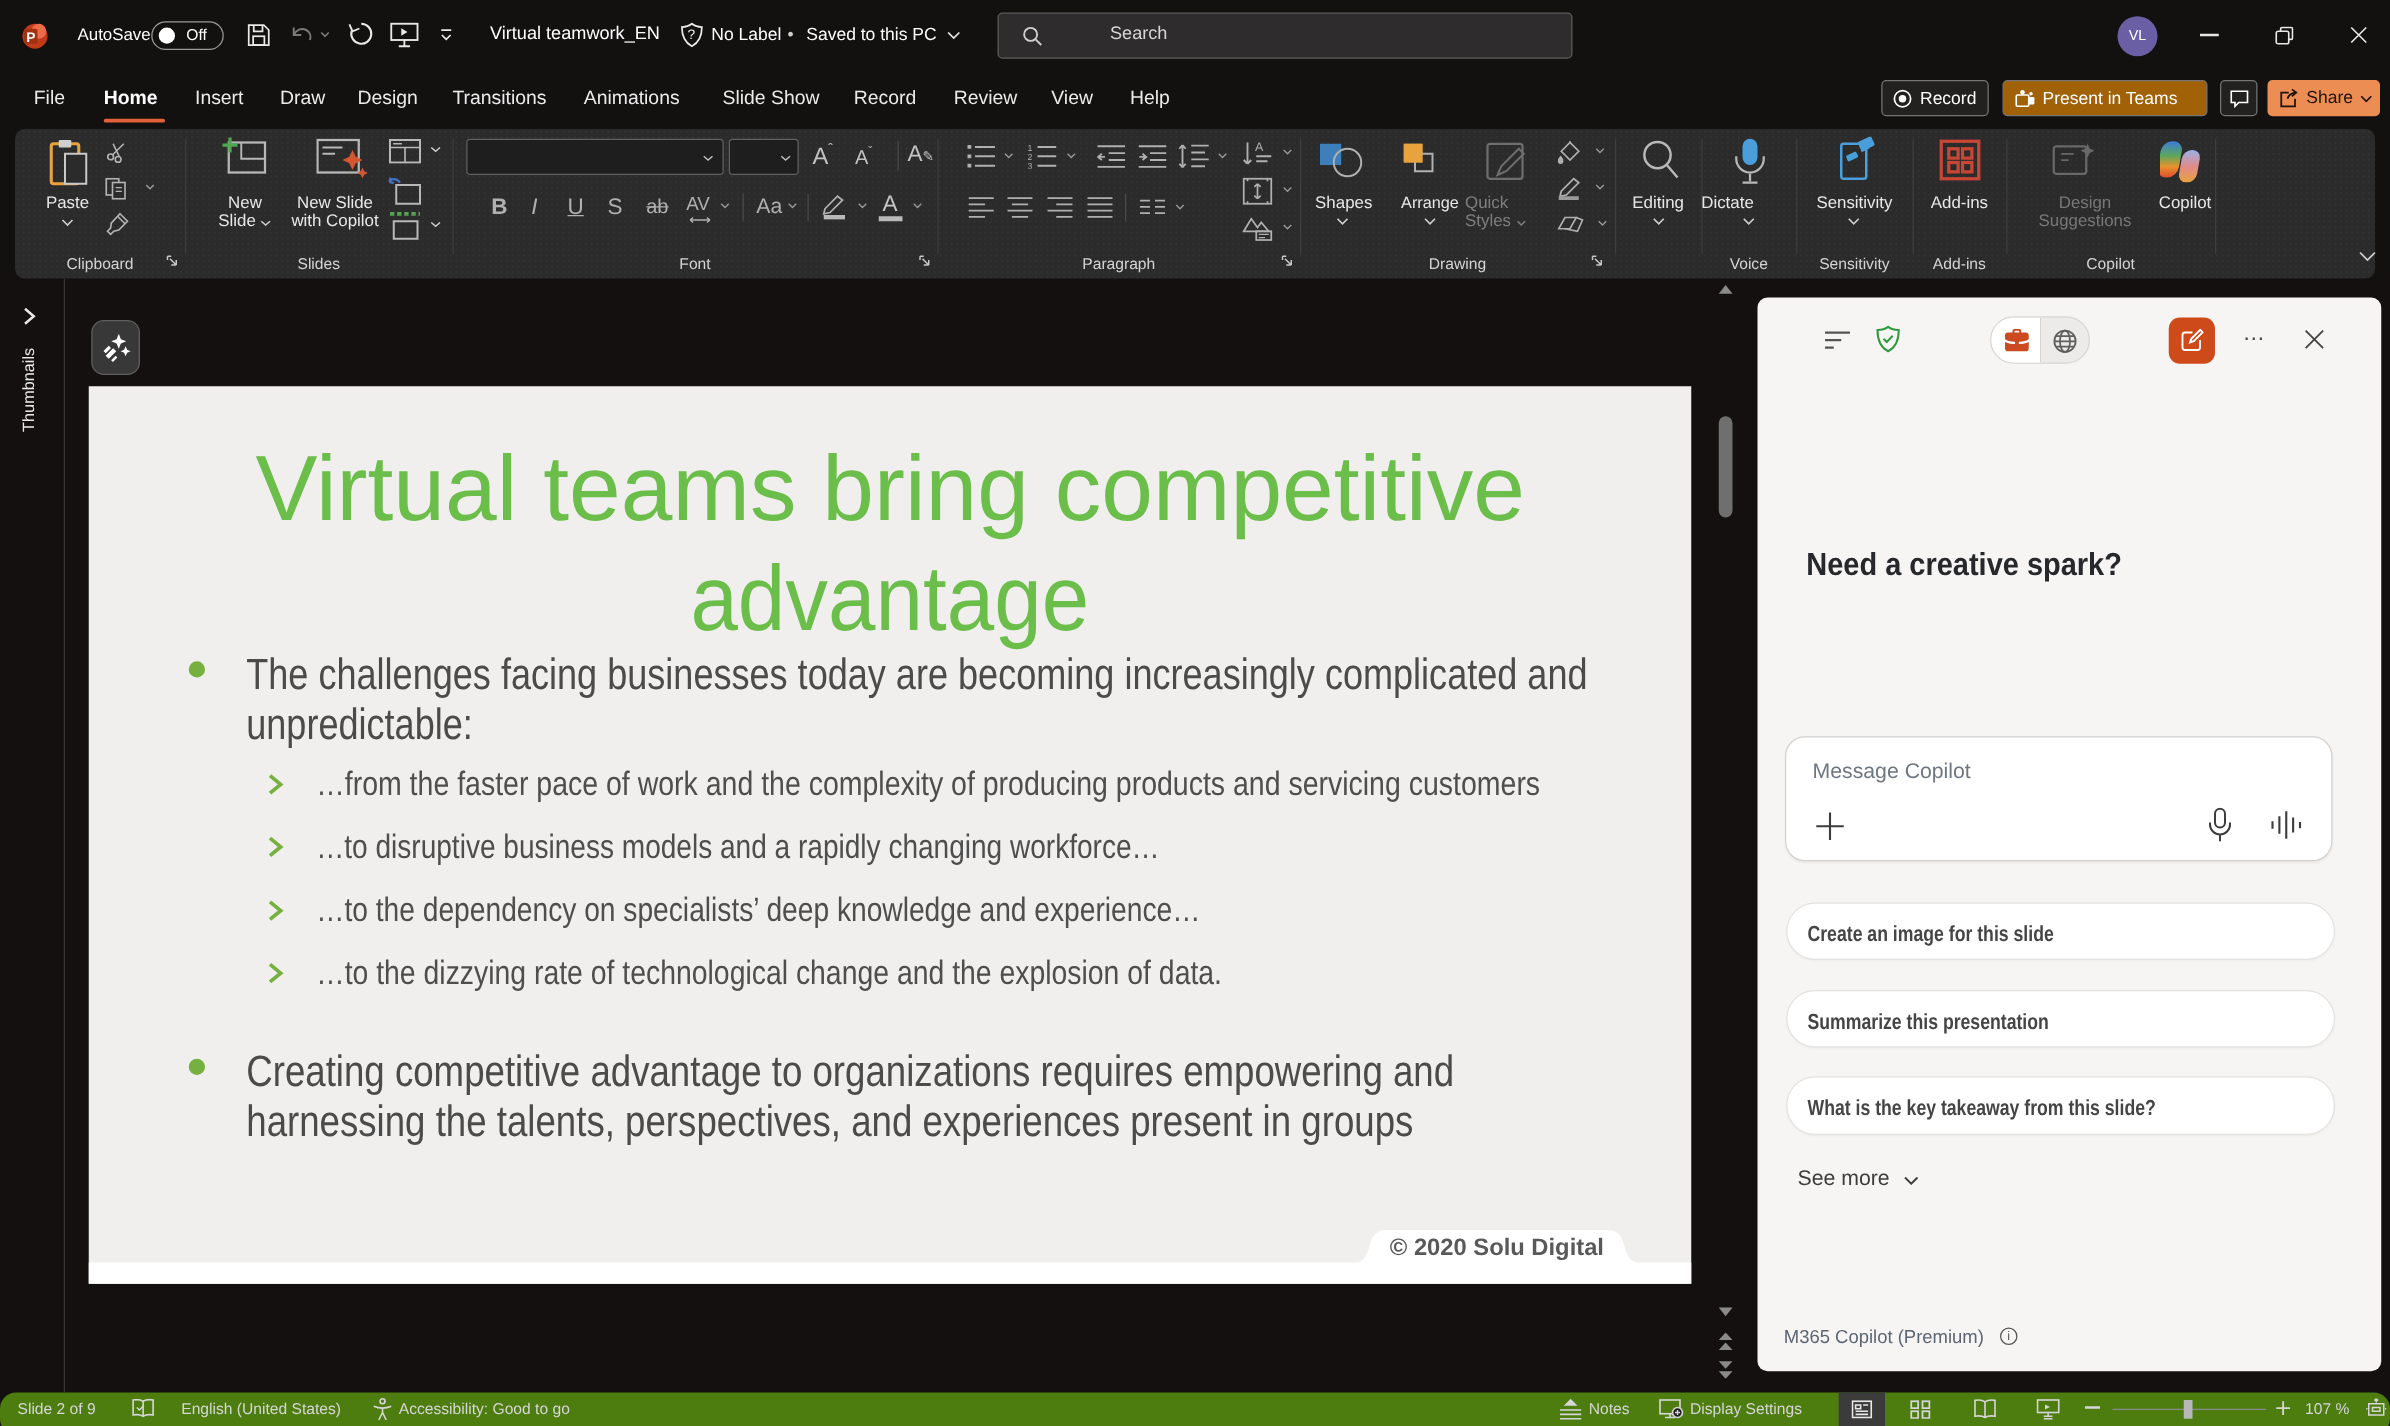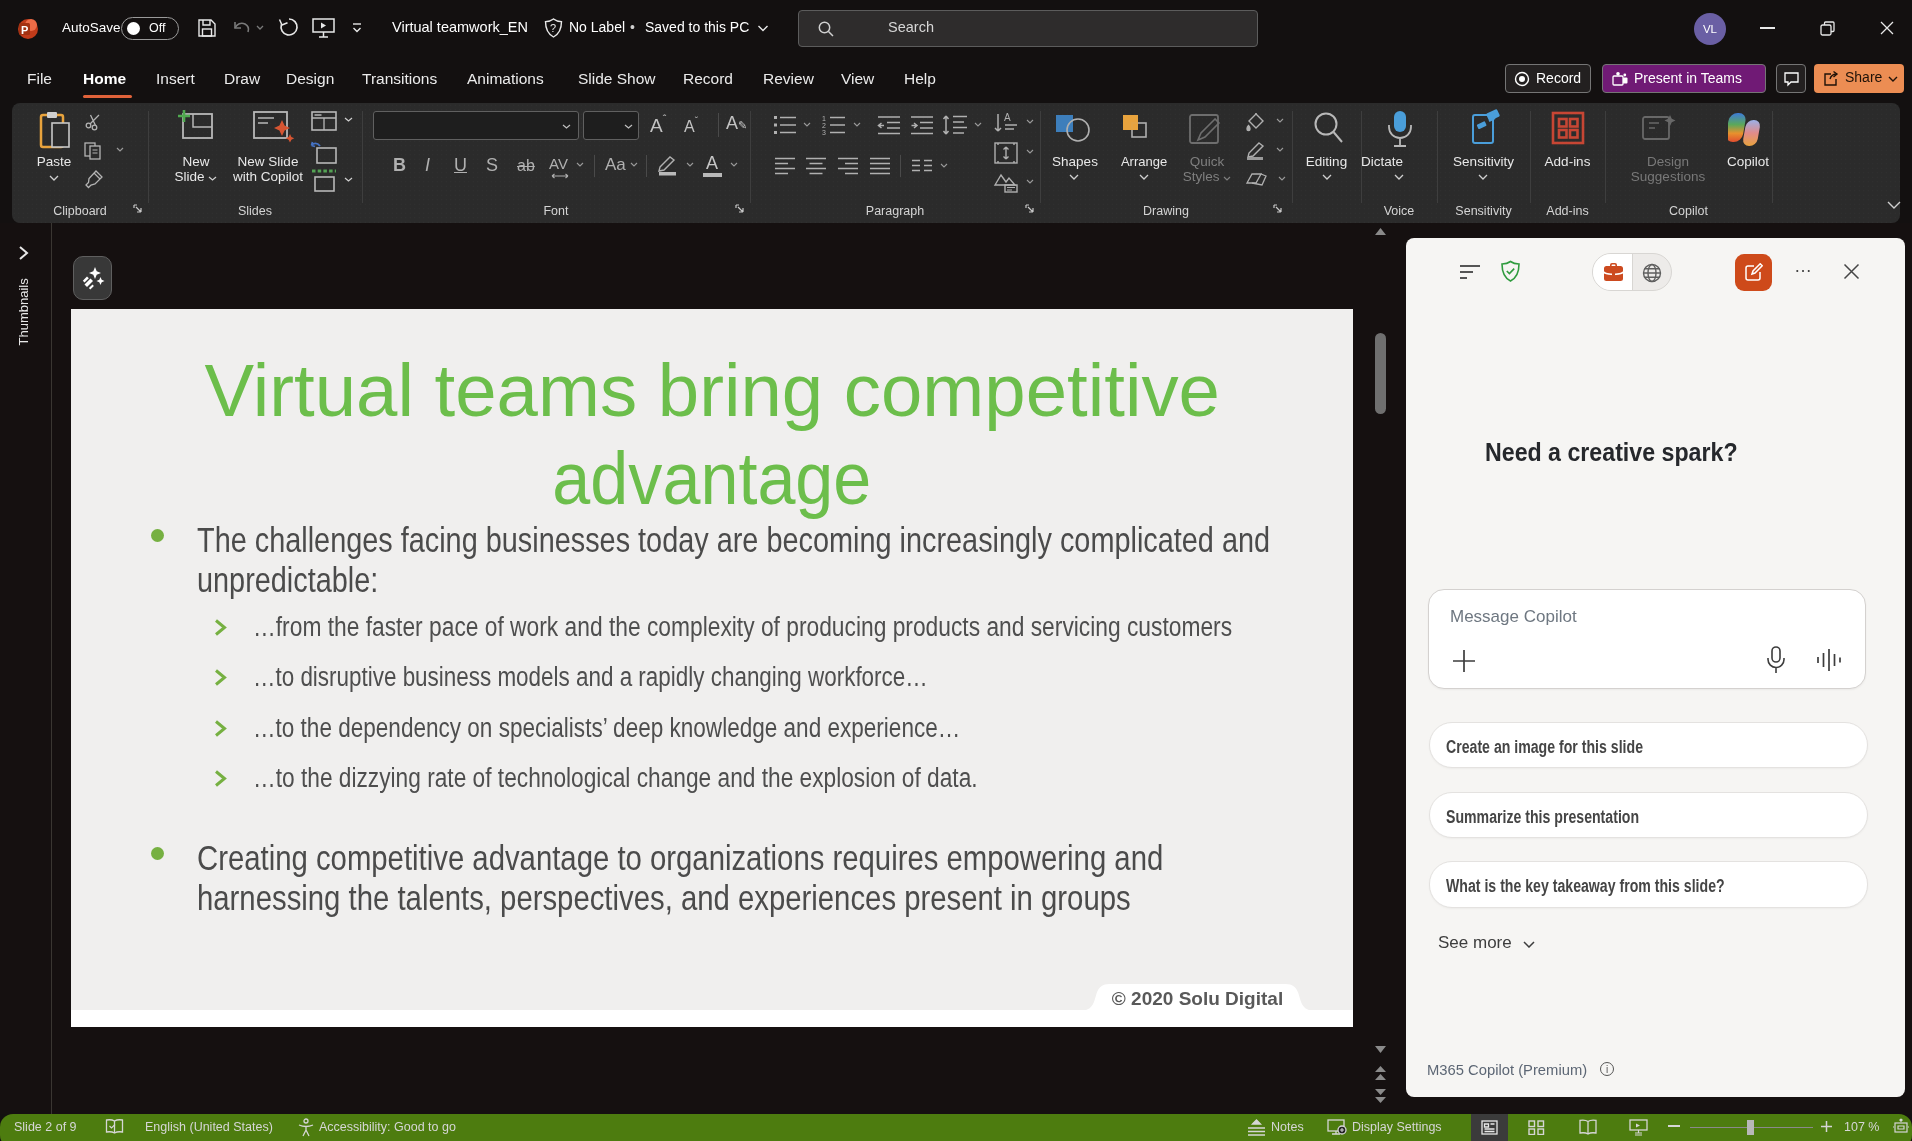--- a/index.html
+++ b/index.html
@@ -105,21 +105,21 @@
   <div class="abs" style="left:904px;top:13px;">Help</div>
 
   <div class="abs" style="left:1505px;top:7px;width:86px;height:29px;border:1px solid #757575;border-radius:4px;background:#232020;">
     <svg class="abs" style="left:8px;top:6px;" width="16" height="16" viewBox="0 0 16 16" fill="none" stroke="#fff" stroke-width="1.4">
       <circle cx="8" cy="8" r="6.5"></circle>
         <circle cx="8" cy="8" r="3" fill="#fff" stroke="none"></circle>
     </svg>
     <div class="abs" style="left:30px;top:5px;font-size:14px;color:#fff;">Record</div>
   </div>
 
-  <div class="abs" style="left:1602px;top:7px;width:164px;height:29px;border:1px solid #757575;border-radius:4px;background:#701a75;padding-left:42px;">
+  <div class="abs" style="left:1602px;top:7px;width:164px;height:29px;border:1px solid #757575;border-radius:4px;background:#a16207;padding-left:42px;">
     <svg class="abs" style="left:9px;top:6px;" width="16" height="16" viewBox="0 0 16 16" fill="#fff">
       <rect x="1" y="5" width="10" height="9" rx="1" fill="none" stroke="#fff" stroke-width="1.3"></rect>
       <circle cx="6" cy="2.8" r="1.8"></circle>
         <circle cx="12.8" cy="4" r="1.4"></circle>
         <rect x="11" y="6.5" width="4.5" height="6" rx="1"></rect>
     </svg>
     <div class="abs" style="left:31px;top:5px;font-size:14px;color:#fff;">Present in Teams</div>
   </div>
 
   <div class="abs" style="left:1776px;top:7px;width:30px;height:29px;border:1px solid #757575;border-radius:4px;background:#232020;">
@@ -371,21 +371,21 @@
       <rect x="3" y="2" width="15" height="15" fill="#E8A33D" opacity="0.9"></rect>
     </svg>
     <div class="abs" style="left:69px;top:51px;width:70px;text-align:center;color:#e8e8e8;font-size:13px;">Arrange</div>
     <svg class="abs" style="left:99px;top:71px;" width="10" height="6" viewBox="0 0 10 6" fill="none" stroke="#d0d0d0" stroke-width="1.3">
         <path d="M1 1l4 4 4-4"></path>
       </svg>
     <svg class="abs" style="left:147px;top:10px;" width="40" height="36" viewBox="0 0 40 36">
       <rect x="3" y="2" width="28" height="28" rx="2" fill="none" stroke="#6e6e6e" stroke-width="1.8"></rect>
       <path d="M28 6L14 20l-3 7 7-3L32 10z" fill="none" stroke="#6e6e6e" stroke-width="1.6"></path>
     </svg>
-    <div class="abs" style="left:132px;top:51px;width:70px;text-align:center;color:#7f7f7f;font-size:13.5px;">Quick<br>Styles <svg style="display:inline" width="8" height="5" viewBox="0 0 8 5" fill="none" stroke="#7f7f7f" stroke-width="1.2">
+    <div class="abs" style="left:132px;top:51px;width:70px;color:#7f7f7f;font-size:13.5px;">Quick<br>Styles <svg style="display:inline" width="8" height="5" viewBox="0 0 8 5" fill="none" stroke="#7f7f7f" stroke-width="1.2">
           <path d="M1 1l3 3 3-3"></path>
         </svg></div>
     <svg class="abs" style="left:205px;top:9px;" width="22" height="20" viewBox="0 0 22 20" fill="none" stroke="#b0b0b0" stroke-width="1.4">
       <path d="M4 9L11 2l7 7-7 7z"></path>
         <path d="M11 2v-1"></path>
         <path d="M2 17c0-2 1.5-3.5 1.5-3.5S5 15 5 17a1.5 1.5 0 0 1-3 0z" fill="#b0b0b0"></path>
     </svg>
     <svg class="abs" style="left:236px;top:15px;" width="8" height="5" viewBox="0 0 8 5" fill="none" stroke="#9a9a9a" stroke-width="1.1">
         <path d="M1 1l3 3 3-3"></path>
       </svg>
@@ -593,21 +593,21 @@
     <svg class="abs" style="left:9px;top:9px;" width="19" height="19" viewBox="0 0 19 19" fill="none" stroke="#fff" stroke-width="1.5">
       <path d="M16 9v6a2 2 0 0 1-2 2H4a2 2 0 0 1-2-2V5a2 2 0 0 1 2-2h6"></path>
       <path d="M8 11l1-3 7.2-7.2 2 2L11 10z"></path>
     </svg>
   </div>
   <div class="abs" style="left:388px;top:18px;color:#454545;font-size:18px;letter-spacing:1px;">…</div>
   <svg class="abs" style="left:437px;top:25px;" width="17" height="17" viewBox="0 0 17 17" stroke="#454545" stroke-width="1.5">
       <path d="M1.5 1.5l14 14M15.5 1.5l-14 14"></path>
     </svg>
 
-  <div class="abs" style="left:39px;top:199.5px;color:#26282c;font-size:25.5px;font-weight:600;white-space:nowrap;margin-left:40px;"><span style="display:inline-block;transform:scaleX(0.909);transform-origin:left top;">Need a creative spark?</span></div>
+  <div class="abs" style="left:39px;top:199.5px;color:#26282c;font-size:25.5px;font-weight:600;white-space:nowrap;"><span style="display:inline-block;transform:scaleX(0.909);transform-origin:left top;">Need a creative spark?</span></div>
 
   <div class="abs" style="left:22px;top:351px;width:438px;height:100px;background:#ffffff;border:1px solid #d4d1cf;border-radius:16px;box-shadow:0 1px 2px rgba(0,0,0,0.05);">
     <div class="abs" style="left:21px;top:17px;color:#6e7781;font-size:17px;">Message Copilot</div>
     <svg class="abs" style="left:22px;top:58px;" width="26" height="26" viewBox="0 0 26 26" stroke="#3d3d3d" stroke-width="1.7">
         <path d="M13 2v22M2 13h22"></path>
       </svg>
     <svg class="abs" style="left:337px;top:56px;" width="20" height="29" viewBox="0 0 20 29" fill="none" stroke="#3d3d3d" stroke-width="1.6">
       <rect x="6" y="1" width="8" height="15" rx="4"></rect>
         <path d="M2 12v1.5a8 8 0 0 0 16 0V12M10 21.5V27"></path>
     </svg>

